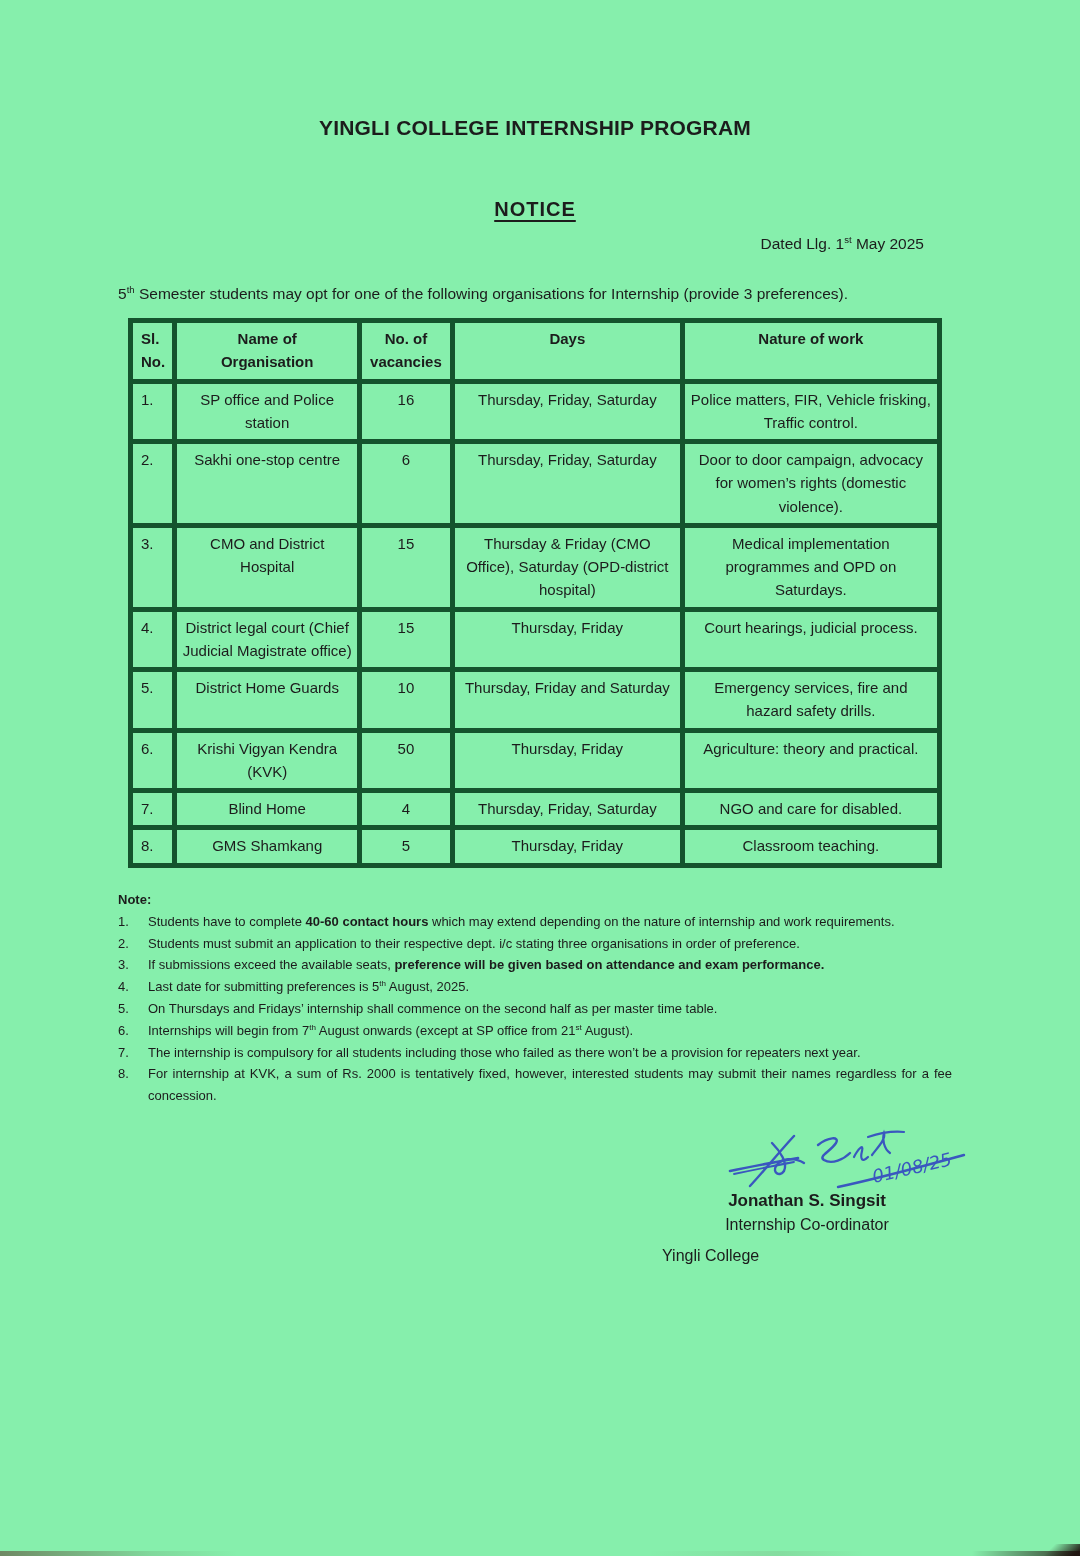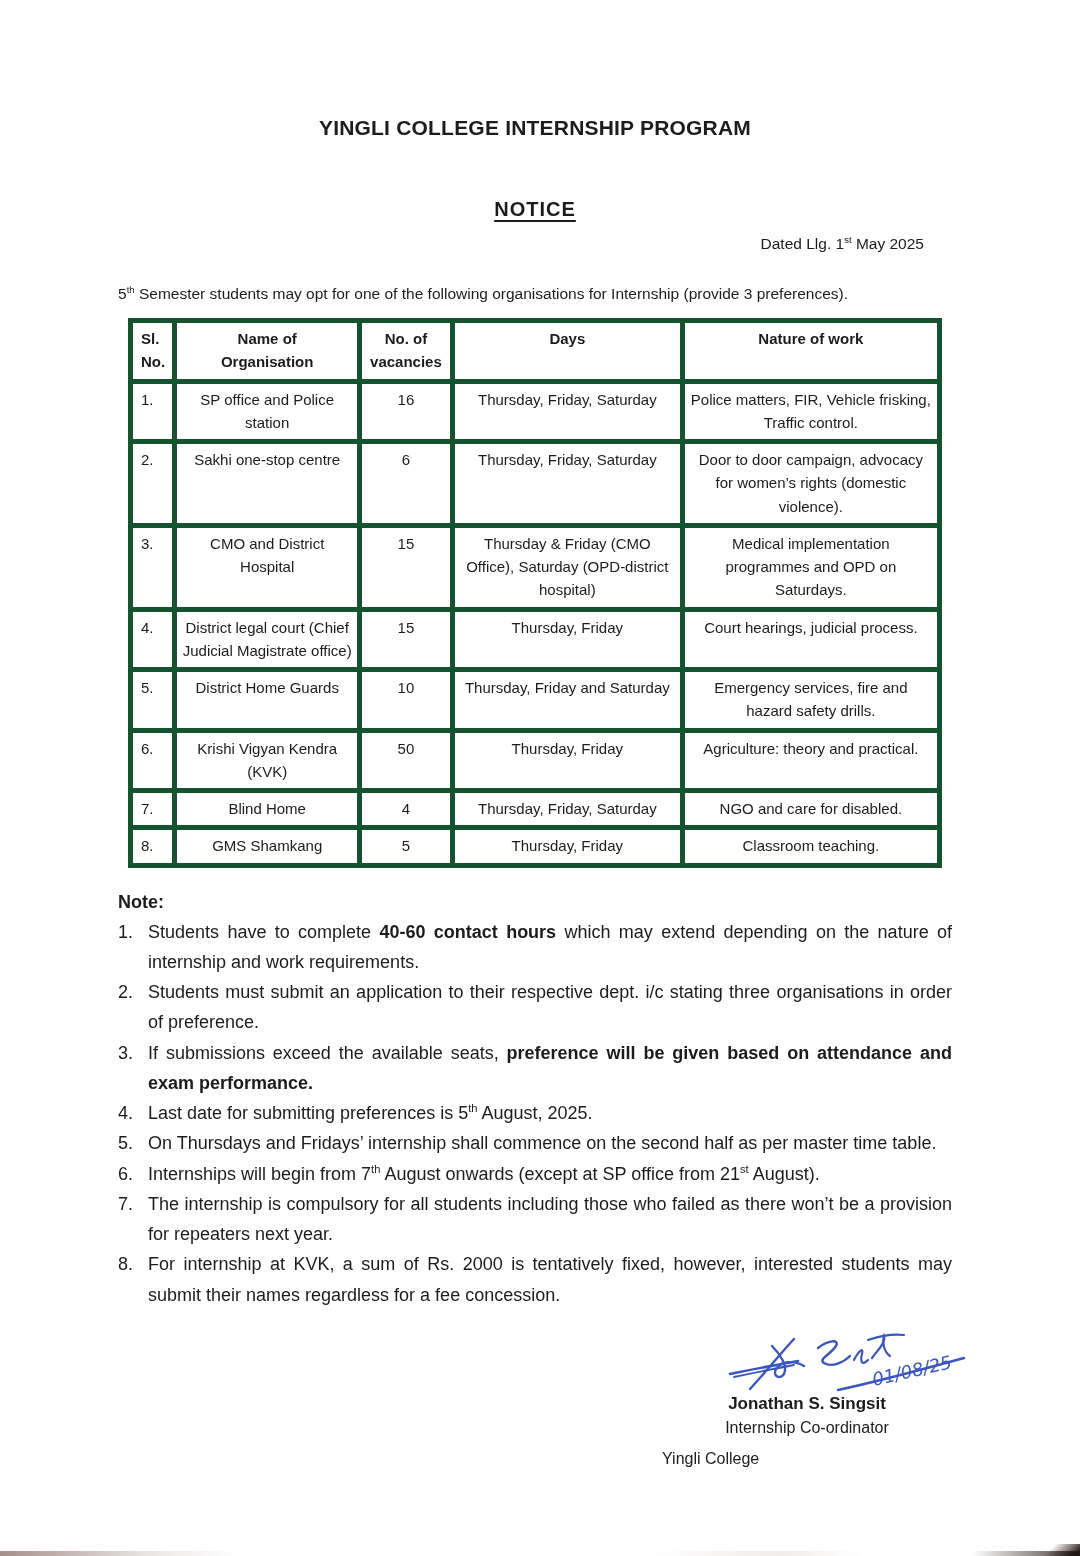--- a/index.html
+++ b/index.html
@@ -1,20 +1,20 @@
 <!DOCTYPE html>
 <html style="--ink: #3a57bf;"><head>
 <meta charset="utf-8">
 <style>
   html,body{margin:0;padding:0;background:#e8e8e8;}
   .sheet{
     position:relative;
     width:1080px;height:1556px;
     margin:0 auto;
-    background:#ffffff;
+    background:#86efac;
     overflow:hidden;
     color:#1c1c1c;
     font-family:"Liberation Sans","DejaVu Sans",sans-serif;
   }
   .content{padding:110px 128px 0 118px;}
 
   
   .doc-title{ text-align:center; font-weight:bold; font-size:21px; line-height:1.7; letter-spacing:0.2px; }
   .notice-heading{ text-align:center; font-weight:bold; font-size:20px; margin-top:52px; letter-spacing:1px; }
   .notice-heading span{ text-decoration:underline; text-underline-offset:4px; }
@@ -31,21 +31,21 @@
     text-align:center;
     padding:4px 5px 5px;
     line-height:1.55;
     overflow:hidden;
   }
   table.org th{ white-space:pre-line; font-weight:bold; }
   table.org th.col-sl, table.org td.col-sl{ text-align:left; padding-left:8px; }
   col.c1{width:5.5%;} col.c2{width:22.8%;} col.c3{width:11.5%;} col.c4{width:28.4%;} col.c5{width:31.8%;}
 
   
-  .notes{ margin-top:24px; font-size:18px; }
+  .notes{ margin-top:24px; font-size:13px; }
   .notes-heading{ font-weight:bold; margin-bottom:4px; }
   .note-row{ display:flex; line-height:1.68; }
   .note-num{ width:30px; flex:0 0 30px; }
   .note-text{ flex:1; text-align:justify; }
   .note-text b{ font-weight:bold; }
 
   
   .sig-block{ width:290px; margin:16px 0 0 544px; position:relative; }
   .sig-ink{ position:relative; left:52px; width:302px; height:80px; display:block; }
   .sig-ink path{ fill:none; stroke:var(--ink,#3a57bf); stroke-linecap:round; }

